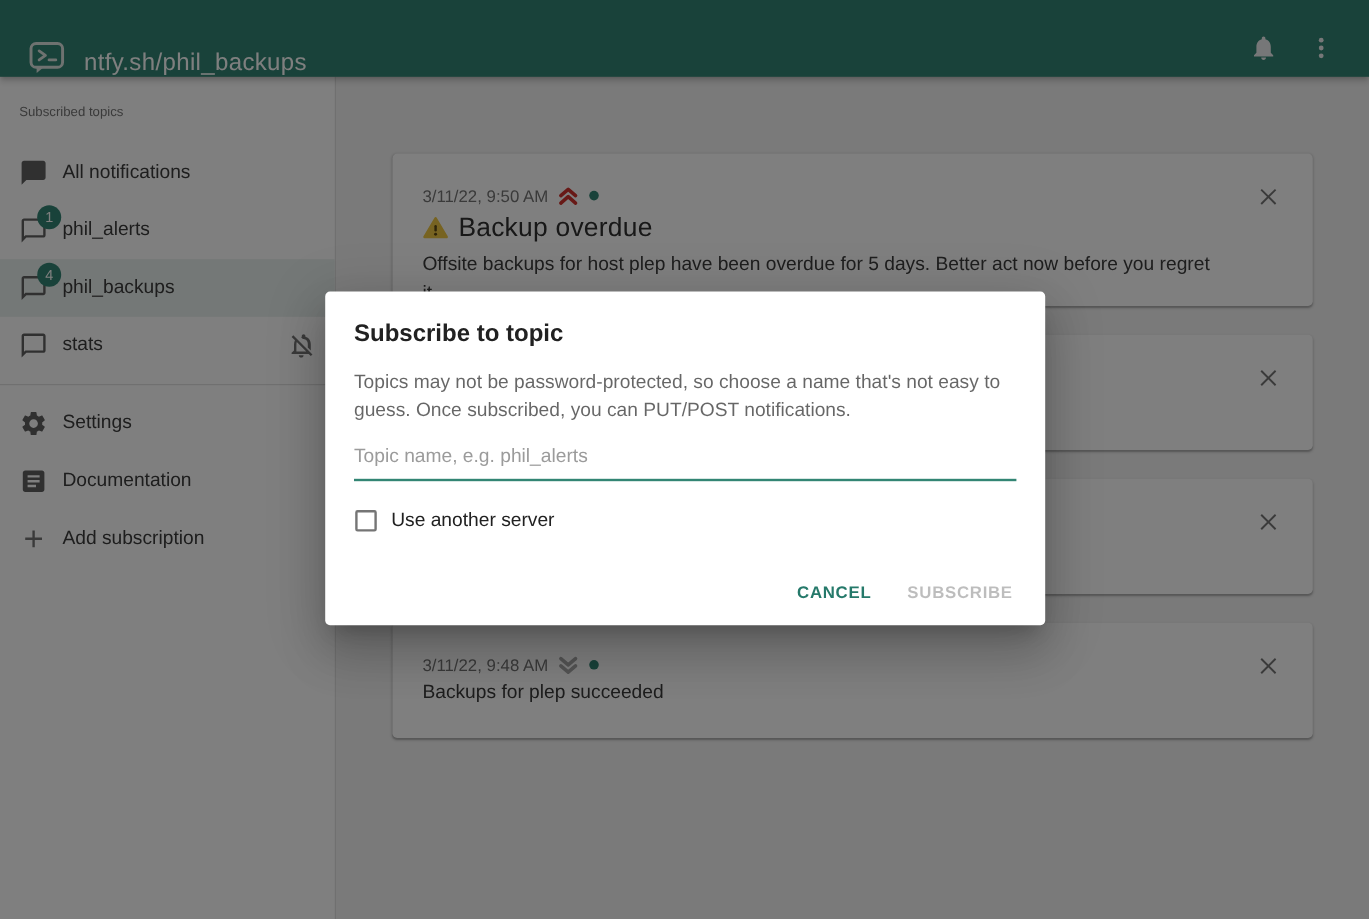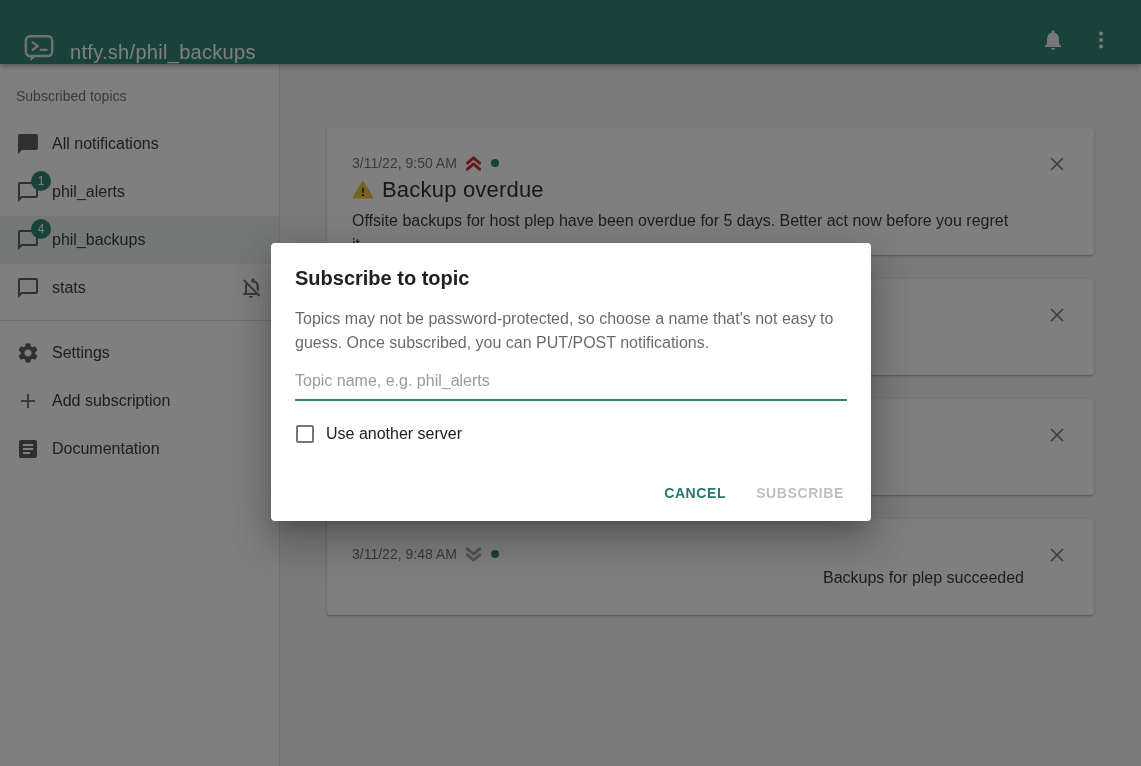--- a/index.html
+++ b/index.html
@@ -18,21 +18,21 @@
   }
   .appbar-title { color:#fff; font-size:20px; font-weight:500; margin-left:15px; letter-spacing:.3px; }
   .appbar-actions { margin-left:auto; display:flex; align-items:center; }
   .icon-btn { width:48px; height:48px; display:flex; align-items:center; justify-content:center;
     background:none; border:none; cursor:pointer; padding:0; }
   
   .sidebar {
     position:absolute; top:64px; left:0; width:280px; bottom:0;
     background:#ffffff; border-right:1px solid #e0e0e0; padding-top:24px; z-index:5;
   }
-  .section-label { height:32px; padding:0 16px; font-size:14px; color:#757575; }
+  .section-label { height:32px; padding:0 16px; font-size:11px; color:#757575; }
   .nav-row {
     height:48px; display:flex; align-items:center; padding:0 16px;
     cursor:pointer; font-size:16px; color:#3c3c3c;
   }
   .nav-row.selected { background:#e9f0ee; }
   .nav-icon { width:24px; height:24px; position:relative; margin-right:12px; flex:none; }
   .nav-label { flex:1 1 auto; white-space:nowrap; }
   .badge {
     position:absolute; top:-9px; right:-11px; min-width:20px; height:20px;
     border-radius:10px; background:#338574; color:#fff; font-size:12px;
@@ -42,21 +42,21 @@
   .divider { border-top:1px solid #e0e0e0; margin:8px 0; }
   
   .main { position:absolute; top:64px; left:280px; right:0; bottom:0; padding-top:49px;margin-top:15px; }
   .column { width:767px; margin:0 auto; }
   .card {
     position:relative; background:#fff; border-radius:4px; overflow:hidden;
     box-shadow:0 1px 3px rgba(0,0,0,.2), 0 1px 1px rgba(0,0,0,.14);
     margin-bottom:24px; padding:26px 70px 0 25px;
   }
   .card.tall { height:127px; }
-  .card.short { height:96px;text-align:right; }
+  .card.short { height:96px; }
   .card-meta { display:flex; align-items:center; height:18px; font-size:14px; color:#757575; }
   .card-meta .pri { margin-left:6px; display:flex; align-items:center; }
   .dot { width:8px; height:8px; border-radius:50%; background:#338574; margin-left:7px; }
   .card-title { display:flex; align-items:center; height:32px; margin-top:2px;
     font-size:22px; color:#303030; letter-spacing:.2px; }
   .card-title .emoji { margin-right:8px; display:flex; }
   .card-msg { margin-top:3px; font-size:16px; line-height:24px; color:#3c3c3c; }
   .card-close { position:absolute; top:24px; right:25px; width:24px; height:24px;
     background:none; border:none; cursor:pointer; padding:0; }
   
@@ -169,34 +169,34 @@
     <span class="nav-icon">
       <svg width="24" height="24" viewBox="0 0 24 24" fill="#616161">
         <path d="M19.14 12.94c.04-.3.06-.61.06-.94 0-.32-.02-.64-.07-.94l2.03-1.58c.18-.14.23-.41.12-.61l-1.92-3.32c-.12-.22-.37-.29-.59-.22l-2.39.96c-.5-.38-1.03-.7-1.62-.94l-.36-2.54c-.04-.24-.24-.41-.48-.41h-3.84c-.24 0-.43.17-.47.41l-.36 2.54c-.59.24-1.13.57-1.62.94l-2.39-.96c-.22-.08-.47 0-.59.22L2.74 8.87c-.12.21-.08.47.12.61l2.03 1.58c-.05.3-.09.63-.09.94s.02.64.07.94l-2.03 1.58c-.18.14-.23.41-.12.61l1.92 3.32c.12.22.37.29.59.22l2.39-.96c.5.38 1.03.7 1.62.94l.36 2.54c.05.24.24.41.48.41h3.84c.24 0 .44-.17.47-.41l.36-2.54c.59-.24 1.13-.56 1.62-.94l2.39.96c.22.08.47 0 .59-.22l1.92-3.32c.12-.22.07-.47-.12-.61l-2.01-1.58zM12 15.6c-1.98 0-3.6-1.62-3.6-3.6s1.62-3.6 3.6-3.6 3.6 1.62 3.6 3.6-1.62 3.6-3.6 3.6z"></path>
       </svg>
     </span>
     <span class="nav-label">Settings</span>
   </div>
 
   <div class="nav-row">
     <span class="nav-icon">
+      <svg width="24" height="24" viewBox="0 0 24 24" fill="#616161">
+        <path d="M19 3H5c-1.1 0-2 .9-2 2v14c0 1.1.9 2 2 2h14c1.1 0 2-.9 2-2V5c0-1.1-.9-2-2-2zm-5 14H7v-2h7v2zm3-4H7v-2h10v2zm0-4H7V7h10v2z"></path>
+      </svg>
+    </span>
+    <span class="nav-label">Documentation</span>
+  </div>
+
+  <div class="nav-row">
+    <span class="nav-icon">
       <svg width="24" height="24" viewBox="0 0 24 24" fill="#757575">
         <path d="M19 13h-6v6h-2v-6H5v-2h6V5h2v6h6v2z"></path>
       </svg>
     </span>
     <span class="nav-label">Add subscription</span>
-  </div>
-
-  <div class="nav-row">
-    <span class="nav-icon">
-      <svg width="24" height="24" viewBox="0 0 24 24" fill="#616161">
-        <path d="M19 3H5c-1.1 0-2 .9-2 2v14c0 1.1.9 2 2 2h14c1.1 0 2-.9 2-2V5c0-1.1-.9-2-2-2zm-5 14H7v-2h7v2zm3-4H7v-2h10v2zm0-4H7V7h10v2z"></path>
-      </svg>
-    </span>
-    <span class="nav-label">Documentation</span>
   </div>
 </div>
 
 <div class="main">
   <div class="column">
 
     <div class="card tall">
       <div class="card-meta">
         <span>3/11/22, 9:50 AM</span>
         <span class="pri">

